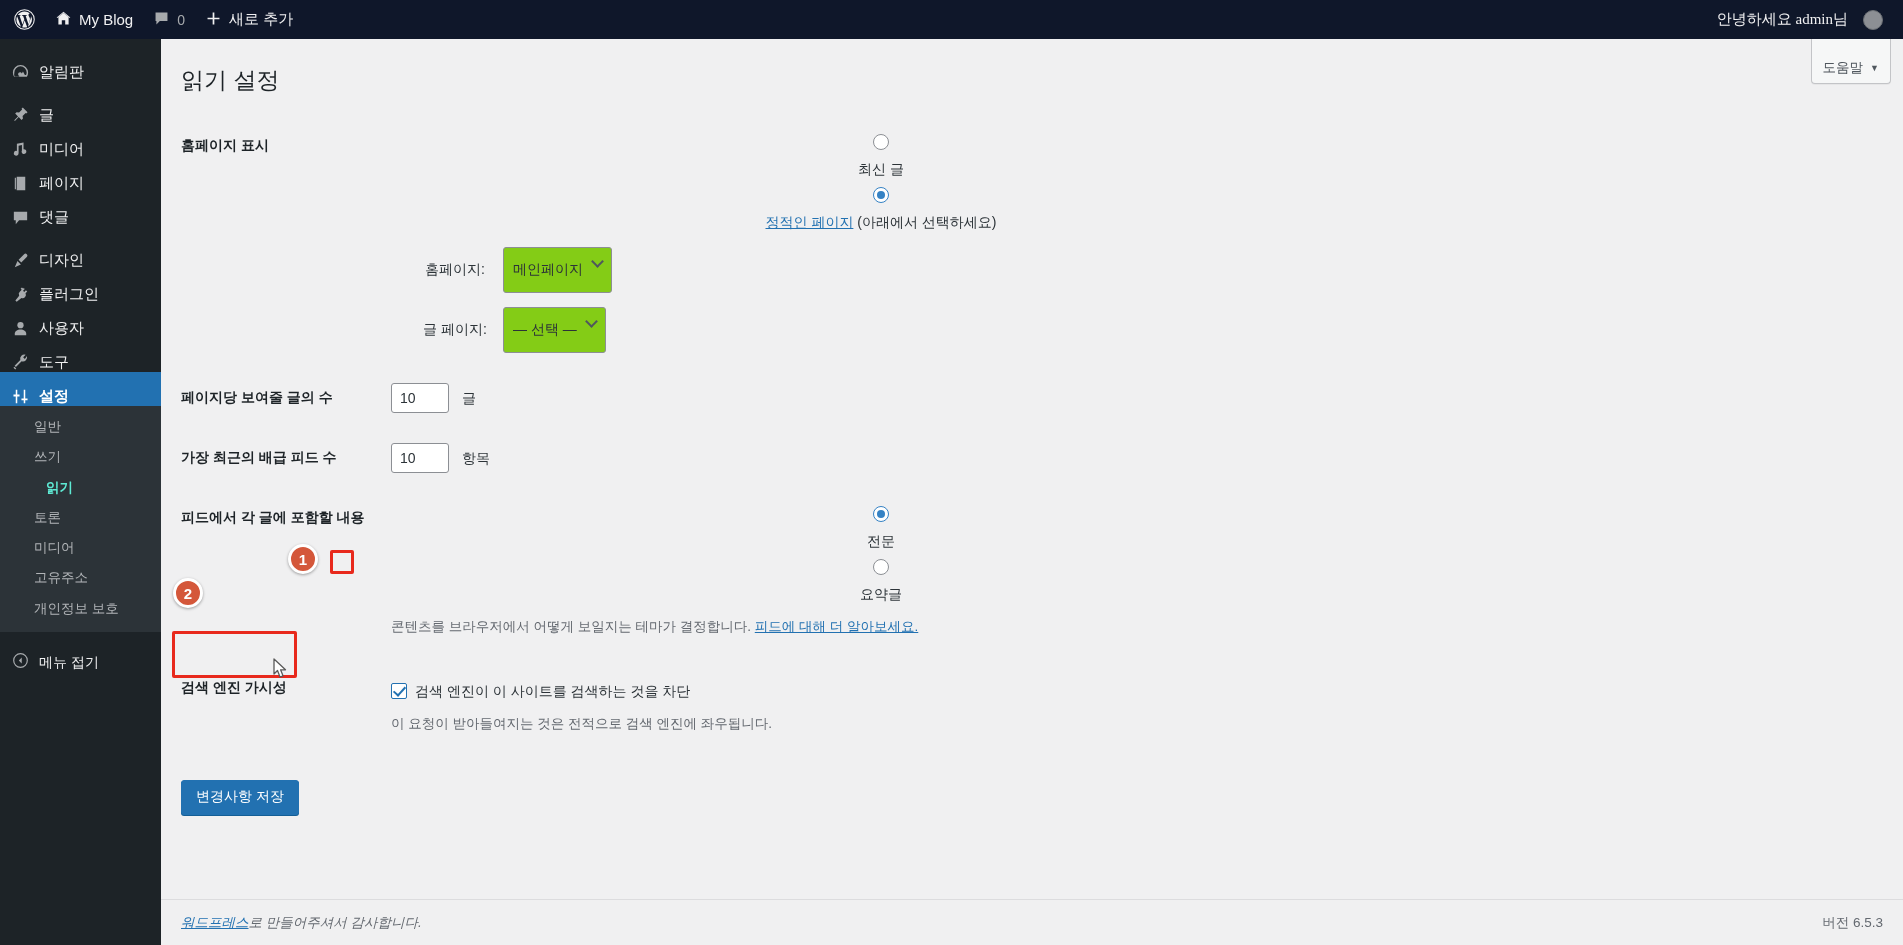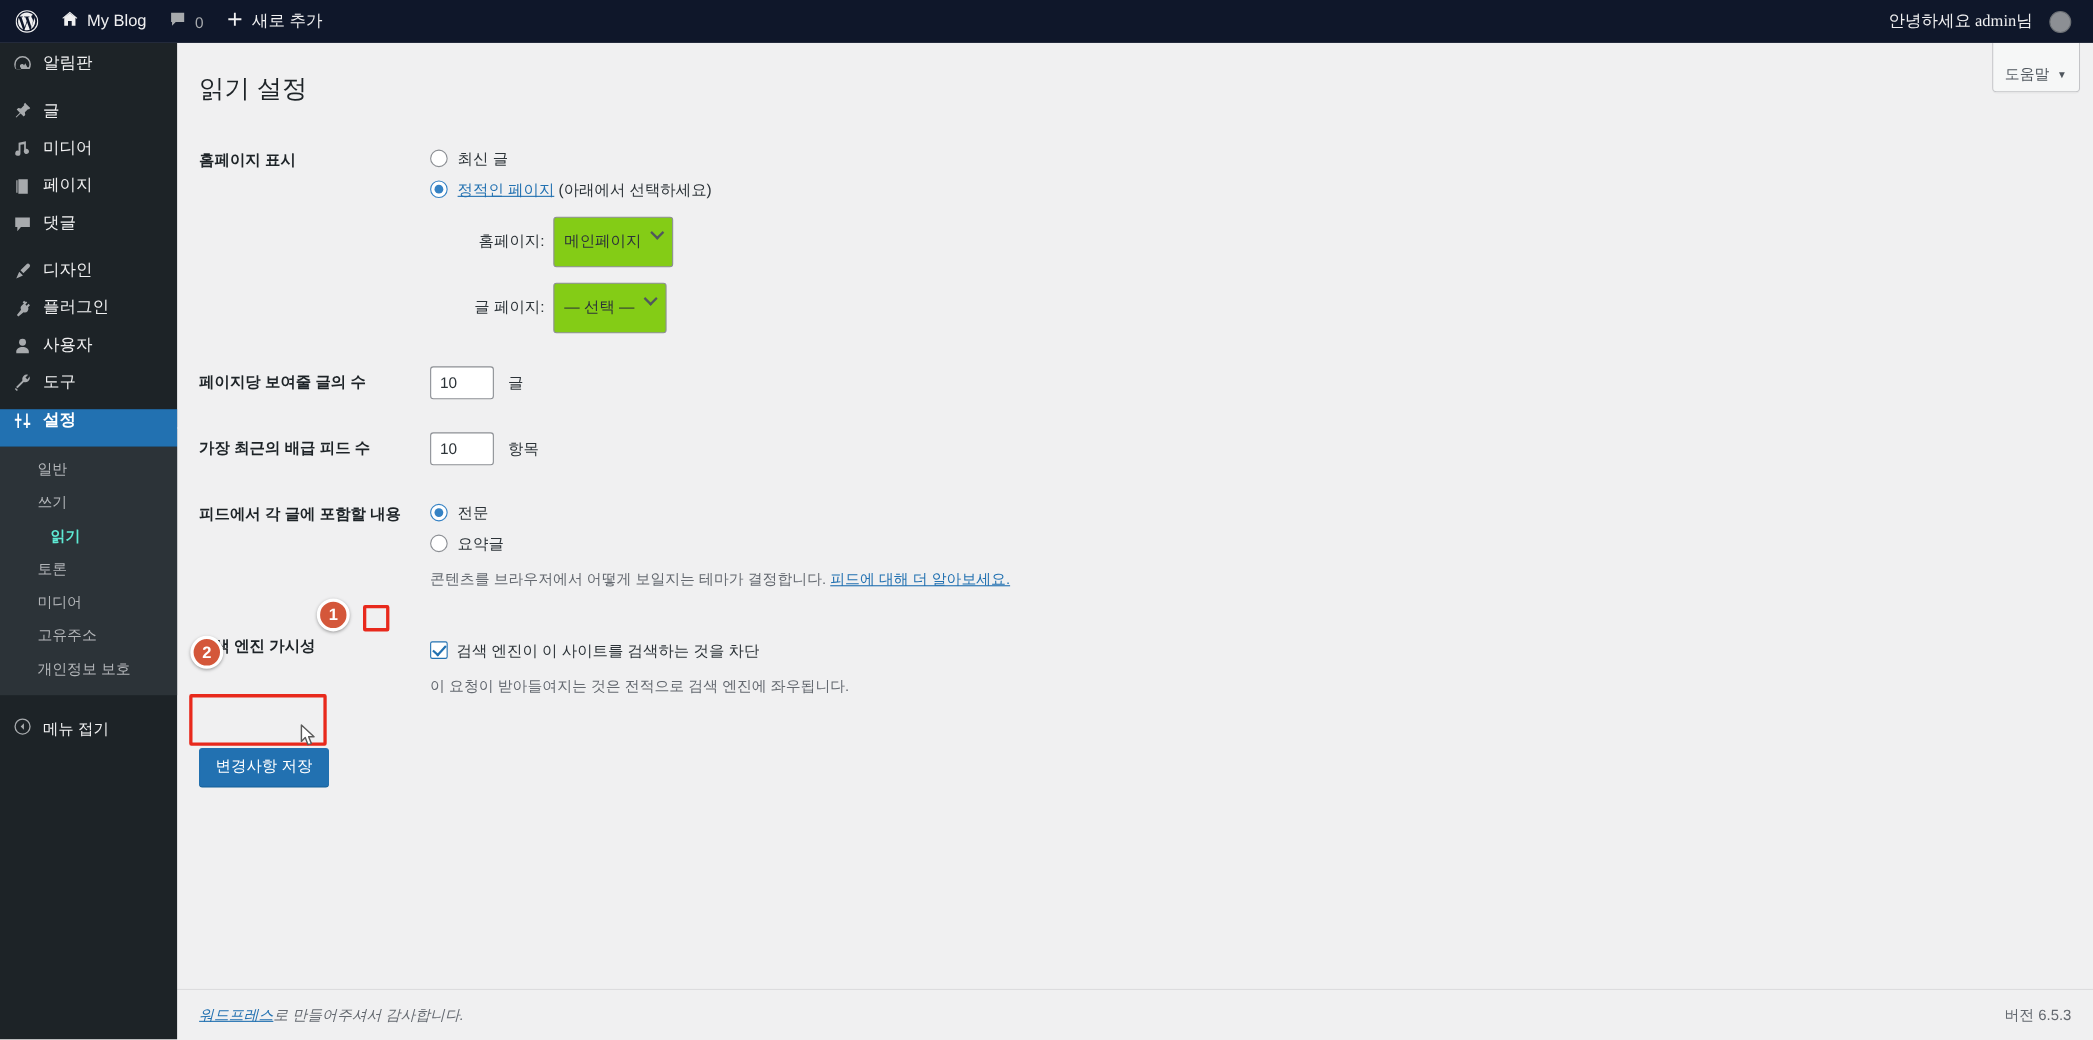--- a/index.html
+++ b/index.html
@@ -40,21 +40,21 @@
 
   
   #sidebar {
     position: absolute; top: 39px; left: 0; width: 161px; bottom: 0;
     background: #1d2327; color: #f0f0f1;
     font-size: 15px;
     z-index: 40;
   }
   .menu-sep { height: 9px; }
   .menu-item {
-    display: flex; align-items: flex-start; gap: 9px;
+    display: flex; align-items: flex-end; gap: 9px;
     height: 34px; padding: 0 0 0 10px;
     color: #f0f0f1; cursor: pointer; position: relative;
   }
   .menu-item .mi-icon {
     width: 20px; height: 20px; flex: 0 0 20px;
     display: flex; align-items: center; justify-content: center;
     color: #a7aaad; font-size: 15px;
   }
   .menu-item.current {
     background: #2271b1; color: #fff; font-weight: 600;
@@ -107,41 +107,41 @@
     width: 200px; padding: 20px 10px 20px 0;
     font-size: 14px; font-weight: 600; color: #1d2327;
     line-height: 1.3;
   }
   table.form-table td {
     vertical-align: top; padding: 15px 10px;
     font-size: 14px; color: #2c3338; line-height: 1.5;
   }
   table.form-table tr.no-pad th { padding-top: 12px; }
 
-  .radio-line { display: flex; align-items: center; gap: 9px; margin: 3px 0 7px 0; }
+  .radio-line { display: flex; align-items: center; gap: 9px; margin: 3px 0 7px 0; flex-direction: column; }
   .radio-line:last-child { margin-bottom: 0; }
   .rb {
     width: 16px; height: 16px; flex: 0 0 16px;
     border: 1px solid #8c8f94; border-radius: 50%;
     background: #fff; position: relative; cursor: pointer;
   }
   .rb.checked { border-color: #3582c4; }
   .rb.checked::after {
     content: ""; position: absolute; left: 3px; top: 3px;
     width: 8px; height: 8px; border-radius: 50%; background: #3582c4;
   }
   .radio-label { font-size: 14px; color: #2c3338; cursor: pointer; }
   .link { color: #2271b1; text-decoration: underline; cursor: pointer; }
 
   .select-row {
     display: flex; align-items: center; justify-content: flex-start;
     margin: 14px 0 0 0; gap: 8px;
   }
   .select-row .sel-label {
-    font-size: 14px; color: #2c3338; text-align: right;
+    font-size: 14px; color: #2c3338; text-align: center;
     width: 80px; flex: 0 0 80px;
   }
   .fake-select {
     background: #84cc16; border: 1px solid #8c8f94; border-radius: 3px;
     height: 46px; min-width: 98px; padding: 0 28px 0 9px;
     font-size: 14px; color: #2c3338;
     display: inline-flex; align-items: center; position: relative;
     cursor: pointer; box-shadow: 0 0 0 transparent;
   }
   .fake-select::after {

